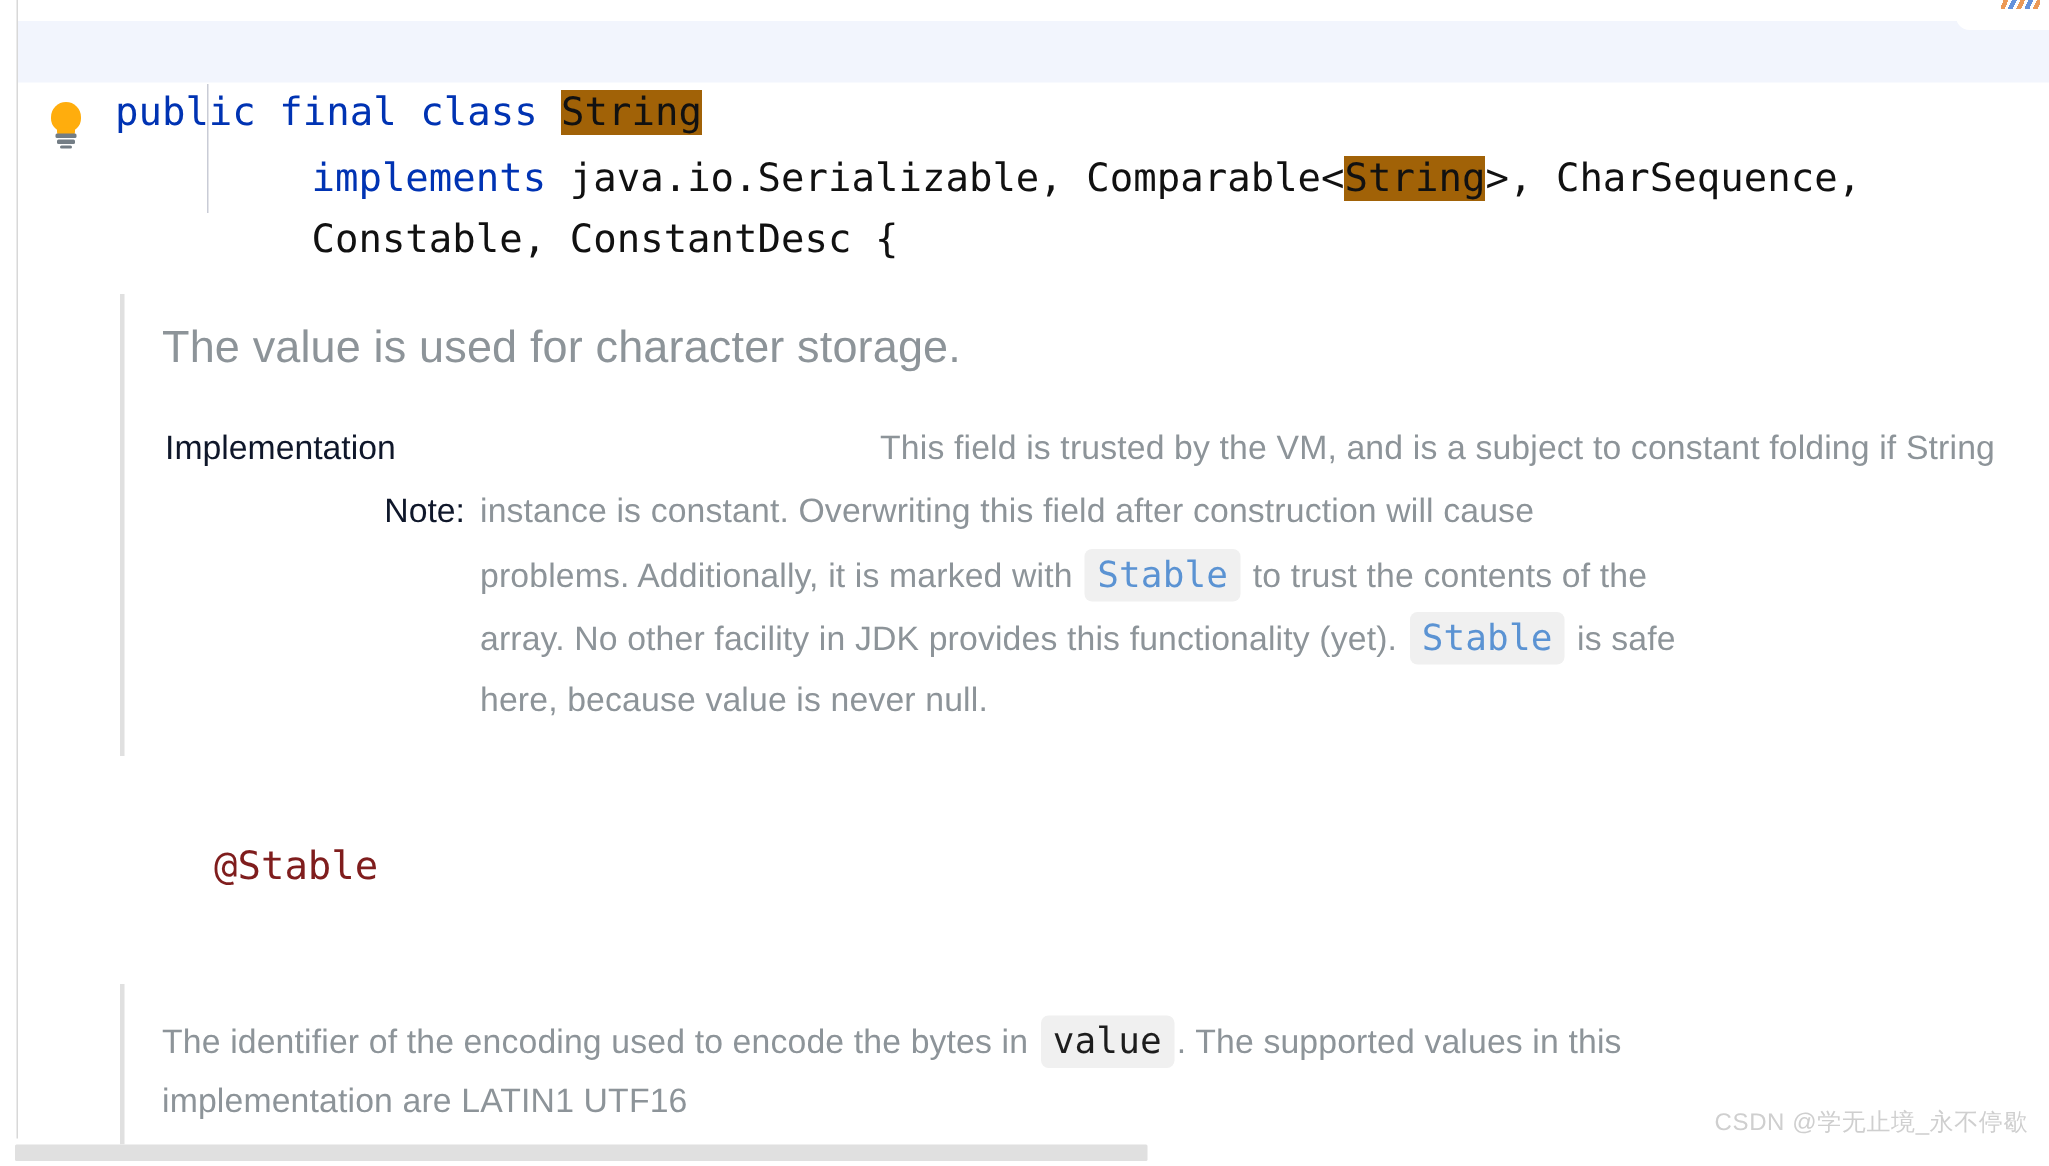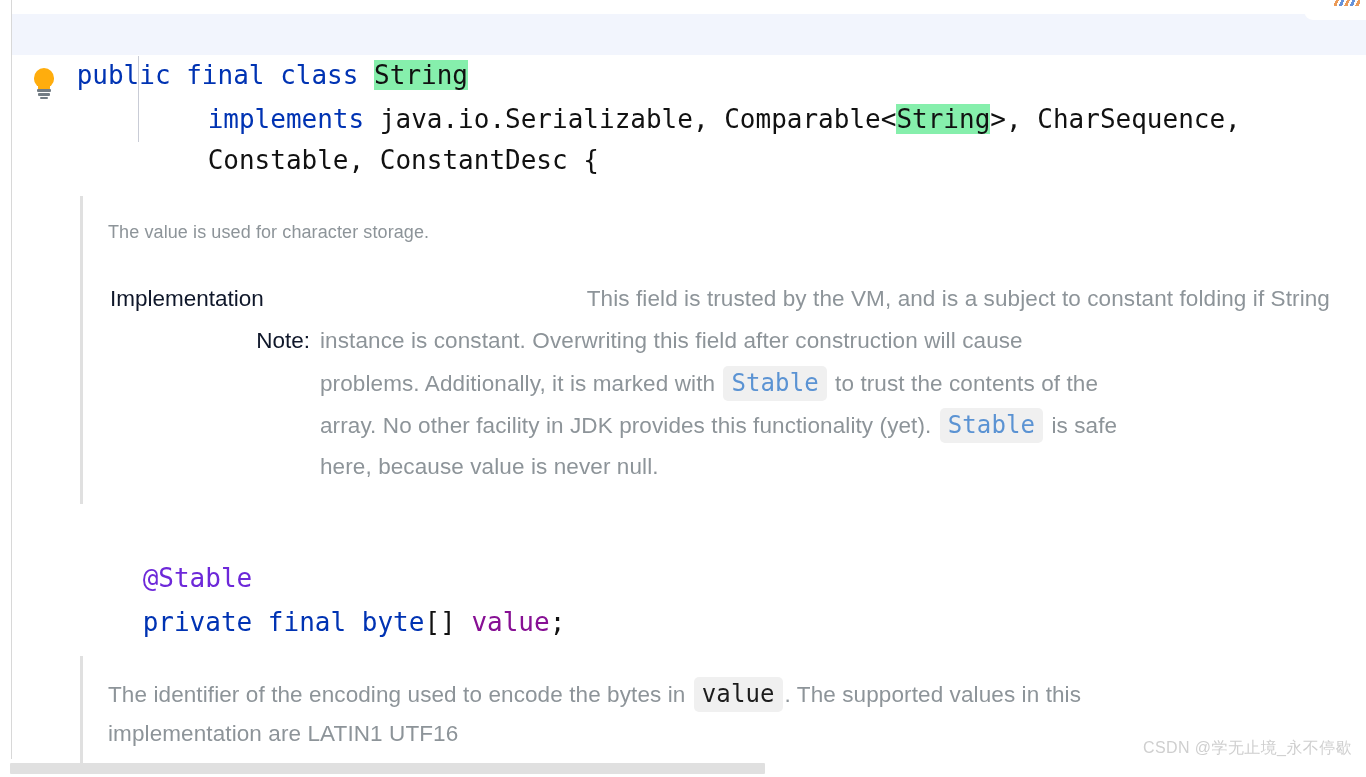--- a/index.html
+++ b/index.html
@@ -72,23 +72,23 @@
   .code {
     position: absolute;
     font-family: "DejaVu Sans Mono", "Liberation Mono", monospace;
     font-size: 26px;
     line-height: 41px;
     white-space: pre;
     letter-spacing: 0px;
   }
   .kw      { color: #0033b3; }
   .plain   { color: #111111; }
-  .anno    { color: #6d28d9; margin-top: 19px; }
+  .anno    { color: #7f1d1d; margin-top: 19px; }
   .field   { color: #871094; }
-  .ident-hl{ background: #86efac; }
+  .ident-hl{ background: #a16207; }
 
   
   .indent-guide {
     position: absolute;
     width: 1px;
     background: #c9ccd6;
   }
 
   
   .bulb {
@@ -122,21 +122,21 @@
   
   .doc-block {
     position: absolute;
     border-left: 3px solid #e0e0e0;
     padding-left: 0;
   }
   .doc-text {
     position: absolute;
     color: #8d9499;
     font-family: "Liberation Sans", sans-serif;
-    font-size: 18px;
+    font-size: 30px;
     line-height: 42px;
     letter-spacing: .1px;
   }
   .doc-label {
     position: absolute;
     color: #0f172a;
     font-family: "Liberation Sans", sans-serif;
     font-size: 22.5px;
     line-height: 42px;
   }
@@ -237,23 +237,20 @@
   <div class="doc-para" style="left:320px; top:362px; width:1010px;"><span>problems. Additionally, it is marked with </span><code class="inline link">Stable</code><span> to trust the contents of the</span></div>
 
   <div class="doc-para" style="left:320px; top:446px; width:1010px;">here, because value is never null.</div>
 
   <div class="doc-para" style="left:320px; top:404px; width:1010px;"><span>array. No other facility in JDK provides this functionality (yet). </span><code class="inline link">Stable</code><span> is safe</span></div>
 
   <div class="code" style="left:80px; top:517px;">
     <span class="anno">@Stable</span>
   </div>
 
-  <div class="code" style="left:80px; top:561px;">
-    <span class="kw">private</span><span class="plain"> </span><span class="kw">final</span><span class="plain"> </span><span class="kw">byte</span><span class="plain">[] </span><span class="field">value</span><span class="plain">;</span>
-  </div>
 
   <div class="doc-block" style="left:80px; top:656px; height:107px;"></div>
 
   <div class="doc-para" style="left:108px; top:673px; width:1230px;"><span>The identifier of the encoding used to encode the bytes in </span><code class="inline lit">value</code><span>. The supported values in this</span></div>
 
   <div class="doc-para" style="left:108px; top:713px; width:1230px;">implementation are LATIN1 UTF16</div>
 
   <div class="hscroll-track">
     <div class="hscroll-thumb"></div>
   </div>

